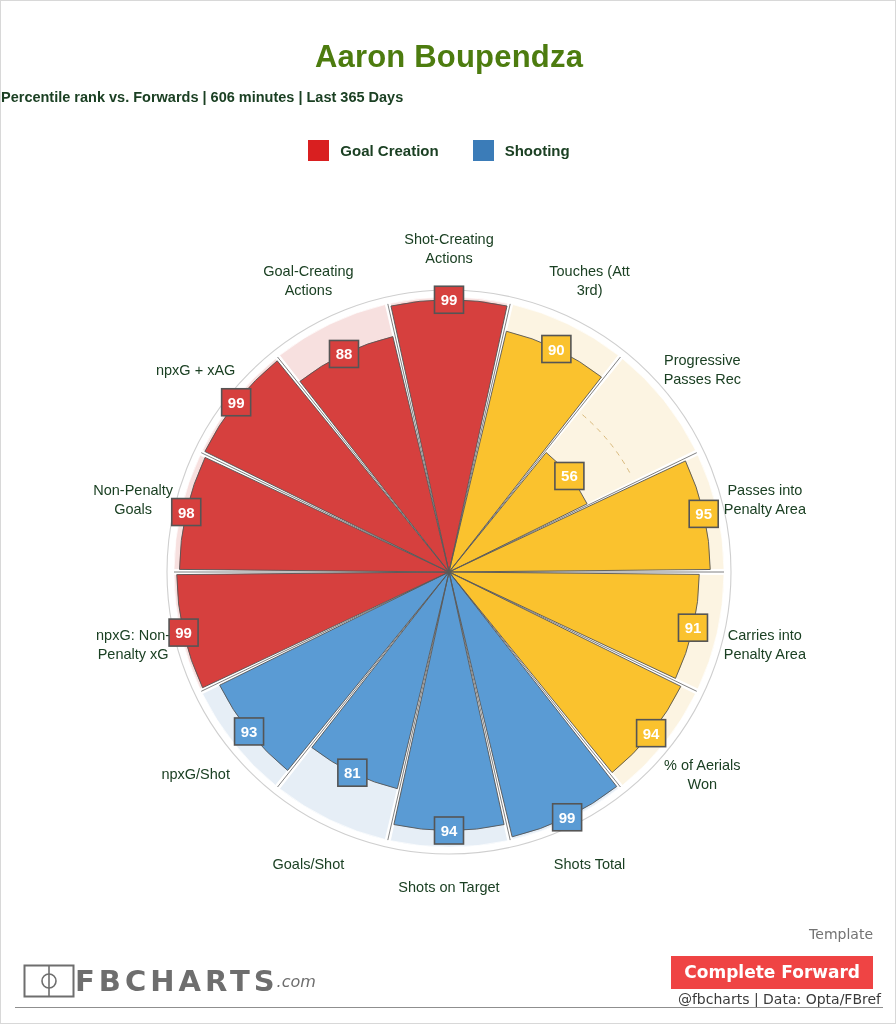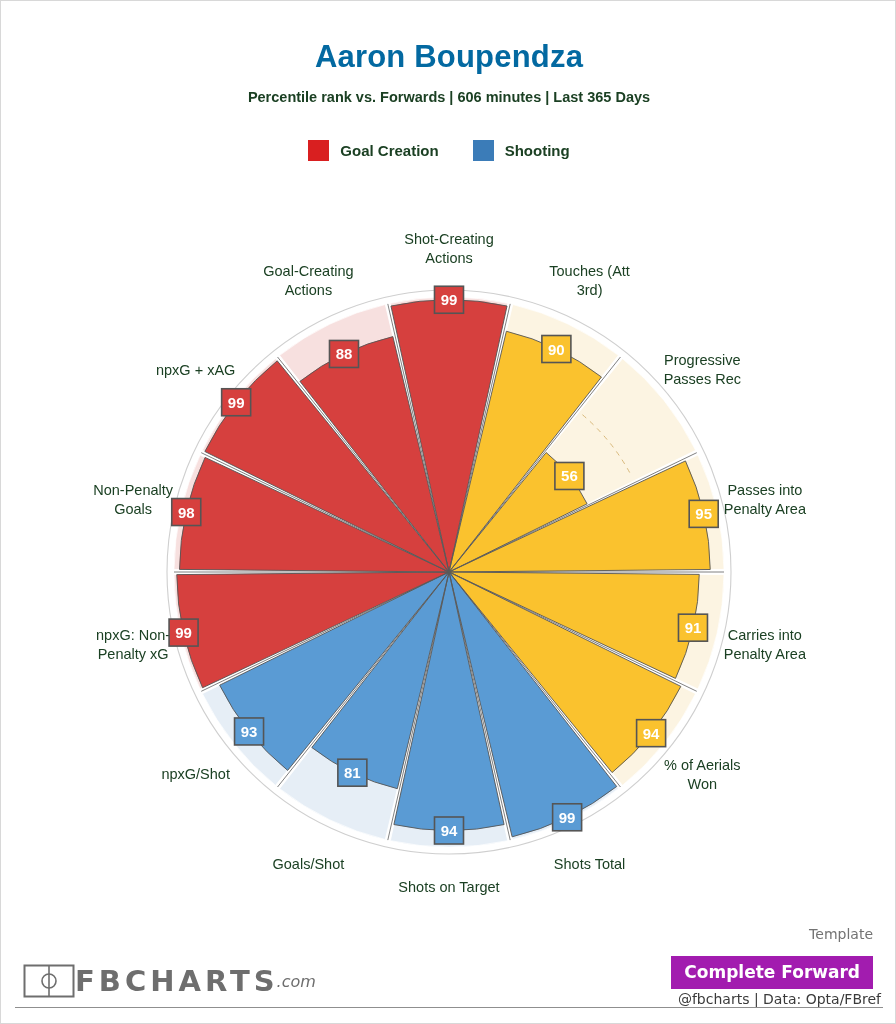--- a/index.html
+++ b/index.html
@@ -14,26 +14,26 @@
     position: relative;
     width: 896px; height: 1024px;
     background: #ffffff;
     border: 1px solid #d8d8d8;
   }
 
   
   #title {
     position: absolute; top: 38px; left: 0; width: 896px;
     text-align: center;
-    font-size: 31px; font-weight: bold; color: #0369a1;
+    font-size: 31px; font-weight: bold; color: #4d7c0f;
     letter-spacing: 0.2px;
   }
   #subtitle {
     position: absolute; top: 88px; left: 0; width: 896px;
-    text-align: center;
+    text-align: left;
     font-size: 14.5px; font-weight: bold; color: #1b4023;
   }
 
   
   #legend {
     position: absolute; top: 139px; left: 0; width: 876px;
     display: flex; justify-content: center; align-items: center;
     gap: 34px;
   }
   .legend-item { display: flex; align-items: center; gap: 11px; }
@@ -82,21 +82,21 @@
     margin-left: -2px;
   }
   #tpl-caption {
     position: absolute; right: 22px; top: 925px;
     font-size: 14px; color: #737373;
     font-family: "DejaVu Sans", sans-serif;
   }
   #tpl-badge {
     position: absolute; right: 22px; top: 955px;
     padding: 6px 13px 7px 13px;
-    background: #a21caf; color: #ffffff;
+    background: #ef4444; color: #ffffff;
     font-size: 17px; font-weight: bold;
     font-family: "DejaVu Sans", sans-serif;
   }
   #credit {
     position: absolute; right: 14px; top: 990px;
     font-size: 14px; color: #3a3a3a;
     font-family: "DejaVu Sans", sans-serif;
   }
 </style>
 </head>

